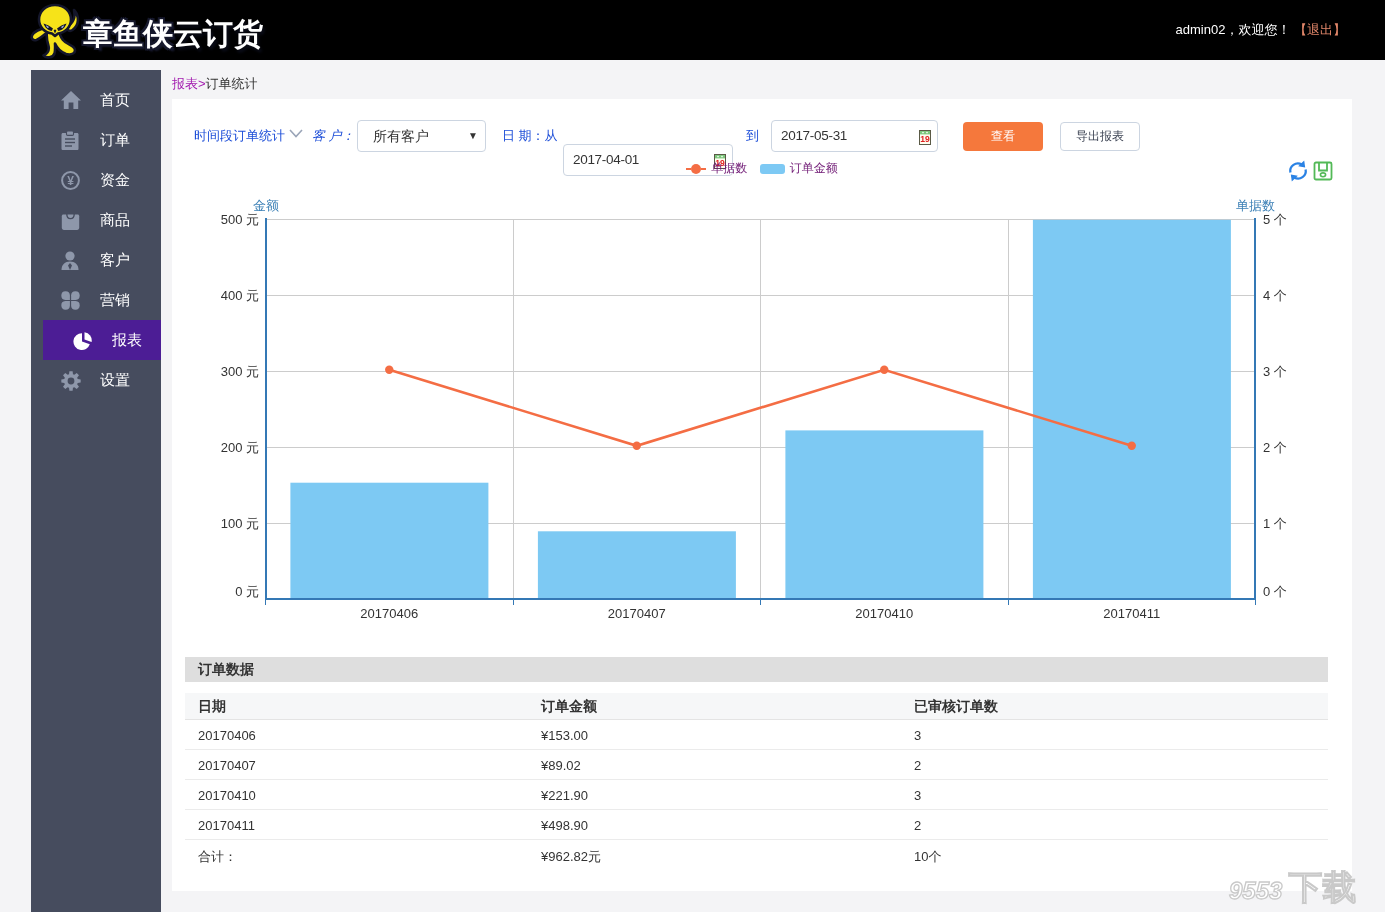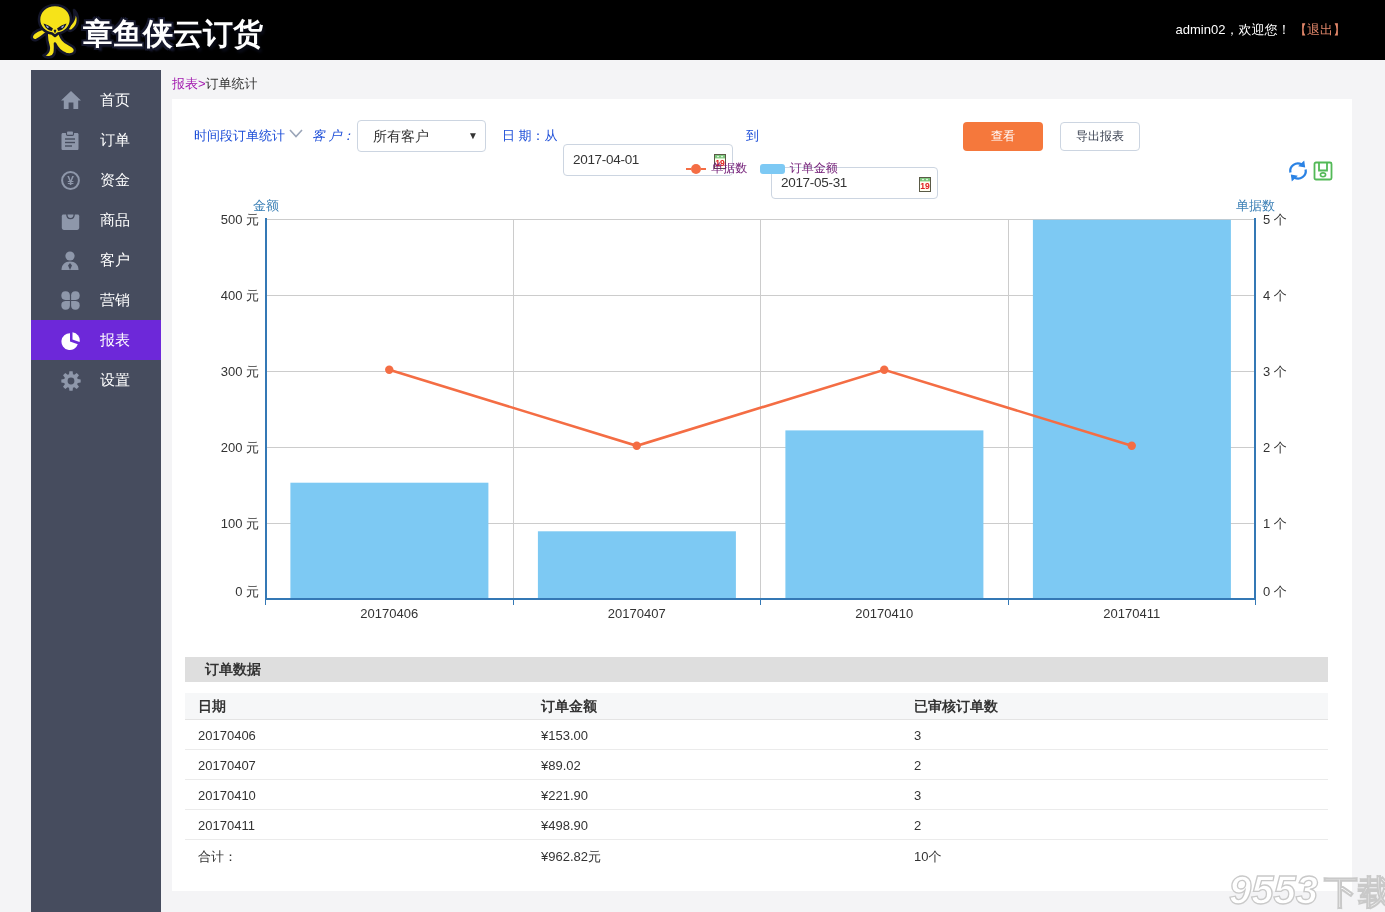--- a/index.html
+++ b/index.html
@@ -12,49 +12,49 @@
 #logo-txt { position:absolute; left:83px; top:14px; font-size:30px; font-weight:bold; color:#fff; white-space:nowrap; }
 #logo-txt .outl { text-shadow:-2px -2px 0 #16182c, 2px -2px 0 #16182c, -2px 2px 0 #16182c, 2px 2px 0 #16182c, 0 -2px 0 #16182c, 0 2px 0 #16182c, -2px 0 0 #16182c, 2px 0 0 #16182c, 3px 3px 2px #16182c; }
 #topright { position:absolute; right:39px; top:0; height:60px; line-height:60px; font-size:13px; color:#fff; }
 #topright .logout { color:#e2876a; }
 
 
 #sidebar { position:absolute; left:31px; top:70px; width:130px; height:842px; background:#464c5e; padding-top:10px; }
 .mitem { position:relative; height:40px; line-height:40px; color:#fff; font-size:15px; }
 .mitem svg { position:absolute; left:30px; top:11px; }
 .mitem .mtxt { position:absolute; left:69px; }
-.mitem.active { background:#6d28d9; }
+.mitem.active { background:#4c1d95;margin-left:12px; }
 
 
 #crumb { position:absolute; left:172px; top:75px; font-size:13px; color:#333; }
 #crumb .g { color:#a21caf; }
 
 
 #panel { position:absolute; left:172px; top:99px; width:1180px; height:792px; background:#fff; }
 .lbl { position:absolute; top:29px; height:16px; line-height:16px; font-size:13px; color:#1d4ed8; white-space:nowrap; }
 .box { position:absolute; top:21px; height:32px; border:1px solid #ccd5e1; border-radius:4px; background:#fff; font-size:12.5px; color:#333; line-height:30px; }
 .box .dt { margin-left:9px; font-size:13.5px; letter-spacing:-0.3px; }
 #btn-view { position:absolute; left:791px; top:23px; width:80px; height:29px; background:#f5783c; border-radius:4px; color:#fff; font-size:12px; text-align:center; line-height:29px; }
 #btn-export { position:absolute; left:888px; top:23px; width:80px; height:29px; background:#fff; border:1px solid #ccd5e1; border-radius:4px; color:#3c4353; font-size:12px; text-align:center; line-height:27px; }
 
 
 #legend { position:absolute; left:0; top:61px; width:1180px; height:16px; text-align:center; font-size:12px; color:#701a75; }
 #legend .item { display:inline-block; vertical-align:middle; }
 
 
 #tbl-title { position:absolute; left:13px; top:558px; width:1143px; height:25px; background:#dedede; font-size:14px; font-weight:bold; line-height:25px; }
-#tbl-title span { margin-left:20px; }
+#tbl-title span { margin-left:13px; }
 .trow { position:absolute; left:13px; width:1143px; font-size:13px; }
 .trow .c1 { position:absolute; left:13px; }
 .trow .c2 { position:absolute; left:356px; }
 .trow .c3 { position:absolute; left:729px; }
 
 
 #wm { position:absolute; left:1229px; top:870px; color:#fff; font-weight:bold; white-space:nowrap; line-height:1; }
-#wm .n { font-style:italic; font-size:40px; -webkit-text-stroke:1.3px #c9c9c9; }
+#wm .n { font-style:italic; font-size:24px; -webkit-text-stroke:1.3px #c9c9c9; }
 #wm .cjk { margin-left:6px; font-size:34px; -webkit-text-stroke:0.9px #c9c9c9; }
 #wm .com { position:absolute; left:103px; top:40px; font-size:16px; -webkit-text-stroke:0.8px #c9c9c9; letter-spacing:-1px; }
 #wm .dia { font-size:11px; }
 </style>
 </head>
 <body>
 
 <div id="topbar">
   <svg width="54" height="56" viewBox="0 0 54 56" style="position:absolute;left:29px;top:3px;">
     <g stroke="#14162a" stroke-width="2.6" stroke-linejoin="round" stroke-linecap="round" fill="#f6e319">
@@ -161,21 +161,21 @@
   <div class="box" style="left:391px;width:170px;margin-top:24px;"><span class="dt">2017-04-01</span>
     <svg class="cal" width="12" height="17" viewBox="0 0 12 17" style="position:absolute;right:6px;top:8px;">
       <rect x="0.5" y="1.5" width="11" height="14" fill="#fffef0" stroke="#5a5a46" stroke-width="1"></rect>
       <rect x="1" y="2" width="10" height="3.4" fill="#7dc87d"></rect>
       <circle cx="4" cy="3.6" r="0.8" fill="#fff"></circle>
         <circle cx="8" cy="3.6" r="0.8" fill="#fff"></circle>
       <text x="6" y="13.4" font-size="8.6" font-weight="bold" fill="#e02020" text-anchor="middle">19</text>
     </svg>
   </div>
   <div class="lbl" style="left:574px;">到</div>
-  <div class="box" style="left:599px;width:167px;margin-top:47px;"><span class="dt">2017-05-31</span>
+  <div class="box" style="left:599px;width:167px;"><span class="dt">2017-05-31</span>
     <svg class="cal" width="12" height="17" viewBox="0 0 12 17" style="position:absolute;right:6px;top:8px;">
       <rect x="0.5" y="1.5" width="11" height="14" fill="#fffef0" stroke="#5a5a46" stroke-width="1"></rect>
       <rect x="1" y="2" width="10" height="3.4" fill="#7dc87d"></rect>
       <circle cx="4" cy="3.6" r="0.8" fill="#fff"></circle>
         <circle cx="8" cy="3.6" r="0.8" fill="#fff"></circle>
       <text x="6" y="13.4" font-size="8.6" font-weight="bold" fill="#e02020" text-anchor="middle">19</text>
     </svg>
   </div>
   <div id="btn-view">查看</div>
   <div id="btn-export">导出报表</div>

